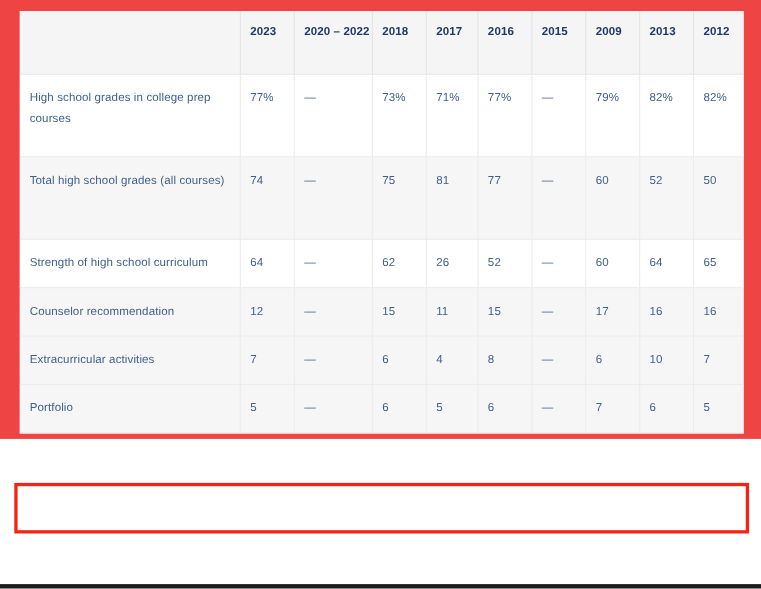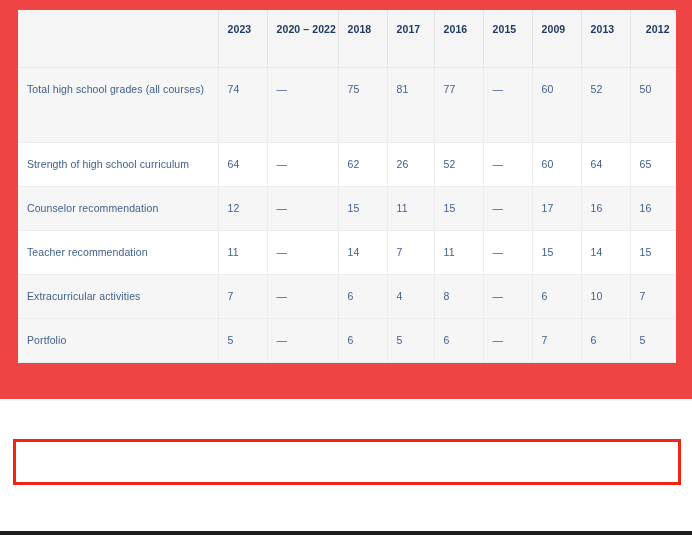--- a/index.html
+++ b/index.html
@@ -56,21 +56,21 @@
     padding: 12px 0 0 9px;
     height: 45px;
     border-right: 1px solid #e4e4e4;
     border-bottom: 1px solid #e8e8e8;
     letter-spacing: 0.1px;
     line-height: 1.35;
   }
   table.factors thead th.th-label {
     border-right: 1px solid #e4e4e4;
   }
-  table.factors thead th:last-child { border-right: none; text-align: center; }
+  table.factors thead th:last-child { border-right: none; }
 
   table.factors tbody td {
     font-size: 10.5px;
     color: #3f5f8c;
     vertical-align: top;
     padding: 12px 0 0 9px;
     border-right: 1px solid #ececec;
     border-bottom: 1px solid #ececec;
     line-height: 1.85;
     letter-spacing: 0.1px;
@@ -136,20 +136,32 @@
           <th>2018</th>
           <th>2017</th>
           <th>2016</th>
           <th>2015</th>
           <th>2009</th>
           <th>2013</th>
           <th>2012</th>
         </tr>
       </thead>
       <tbody id="table-body">
+          <tr class="odd h-tall">
+            <td class="label">High school grades in college prep courses</td>
+            <td>77%</td>
+            <td>—</td>
+            <td>73%</td>
+            <td>71%</td>
+            <td>77%</td>
+            <td>—</td>
+            <td>79%</td>
+            <td>82%</td>
+            <td>82%</td>
+          </tr>
           <tr class="even h-tall">
             <td class="label">Total high school grades (all courses)</td>
             <td>74</td>
             <td>—</td>
             <td>75</td>
             <td>81</td>
             <td>77</td>
             <td>—</td>
             <td>60</td>
             <td>52</td>
@@ -172,32 +184,20 @@
             <td>12</td>
             <td>—</td>
             <td>15</td>
             <td>11</td>
             <td>15</td>
             <td>—</td>
             <td>17</td>
             <td>16</td>
             <td>16</td>
           </tr>
-          <tr class="odd h-std">
-            <td class="label">Teacher recommendation</td>
-            <td>11</td>
-            <td>—</td>
-            <td>14</td>
-            <td>7</td>
-            <td>11</td>
-            <td>—</td>
-            <td>15</td>
-            <td>14</td>
-            <td>15</td>
-          </tr>
           <tr class="even h-std">
             <td class="label">Extracurricular activities</td>
             <td>7</td>
             <td>—</td>
             <td>6</td>
             <td>4</td>
             <td>8</td>
             <td>—</td>
             <td>6</td>
             <td>10</td>

